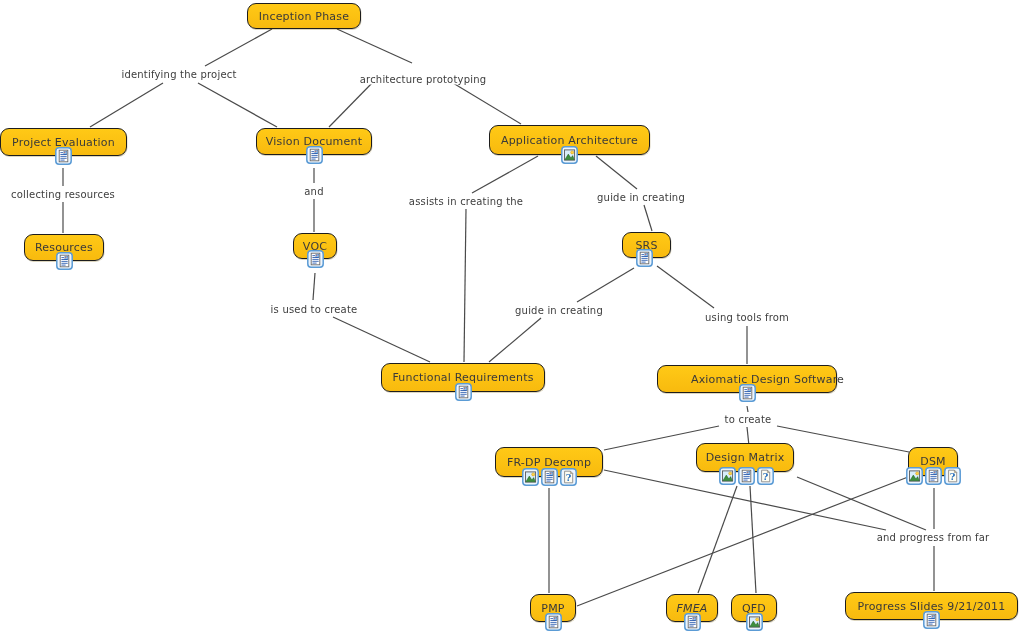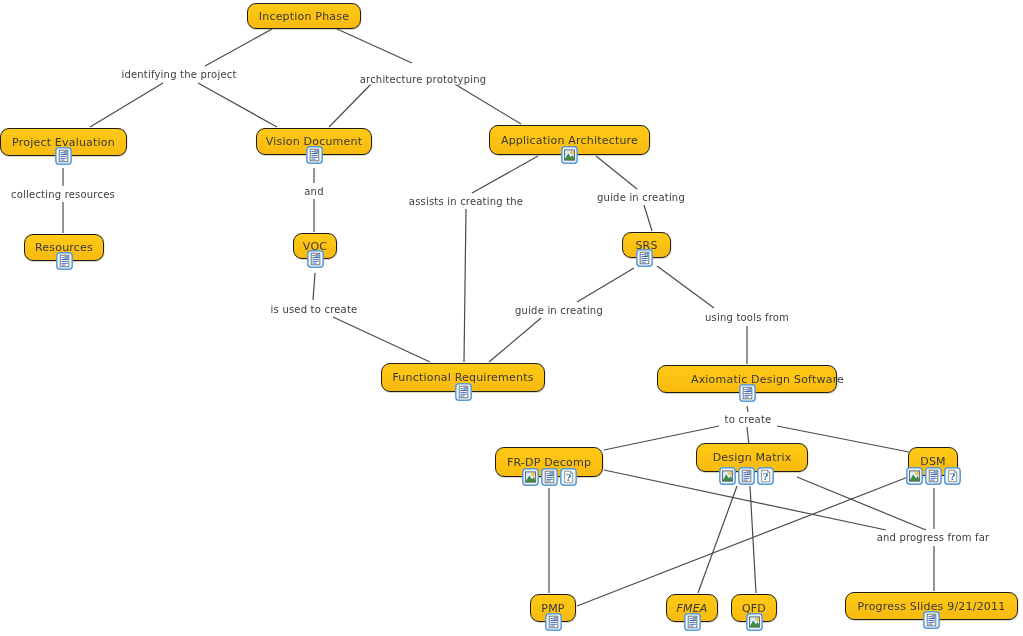--- a/index.html
+++ b/index.html
@@ -256,21 +256,21 @@
       </span>
       <span class="res-icon">
         <svg width="17" height="18" viewBox="0 0 17 18">
           <rect x="0.8" y="0.8" width="15.4" height="16.4" rx="3.2" fill="#edf5fd" stroke="#5B9BD5" stroke-width="1.5"></rect>
           <path d="M4.6 3.2 H10.4 L12.7 5.5 V14.8 H4.6 Z" fill="#fffdf2" stroke="#8a8a8a" stroke-width="0.9"></path>
           <path d="M10.4 3.2 L12.7 5.5 H10.4 Z" fill="#ffe9a8" stroke="#8a8a8a" stroke-width="0.7"></path>
           <text x="8.6" y="12.8" font-size="9.5" font-weight="bold" fill="#2a6fbd" text-anchor="middle" font-family="DejaVu Serif, serif">?</text>
         </svg>
       </span>
     </div>
-    <div class="node" style="left: 696px; top: 443px; width: 112px; height: 29px; color: rgb(58, 58, 58);">
+    <div class="node" style="left: 696px; top: 443px; width: 98px; height: 29px; color: rgb(58, 58, 58);">
       <span>Design Matrix</span>
     </div>
     <div class="icon-row" style="left: 719px; top: 467px;">
       <span class="res-icon">
         <svg width="17" height="18" viewBox="0 0 17 18">
           <rect x="0.8" y="0.8" width="15.4" height="16.4" rx="3.2" fill="#edf5fd" stroke="#5B9BD5" stroke-width="1.5"></rect>
           <rect x="3.5" y="3.9" width="10.1" height="10.2" fill="#d8edfb" stroke="#58595b" stroke-width="0.9"></rect>
           <path d="M3.9 13.7 L7.3 8.1 L9.9 12 L11.7 9.6 L13.2 13.7 Z" fill="#3d8f3d" stroke="#1e5c1e" stroke-width="0.5"></path>
           <circle cx="11.2" cy="6.4" r="1.5" fill="#ffd24a" stroke="#d99a00" stroke-width="0.5"></circle>
         </svg>

